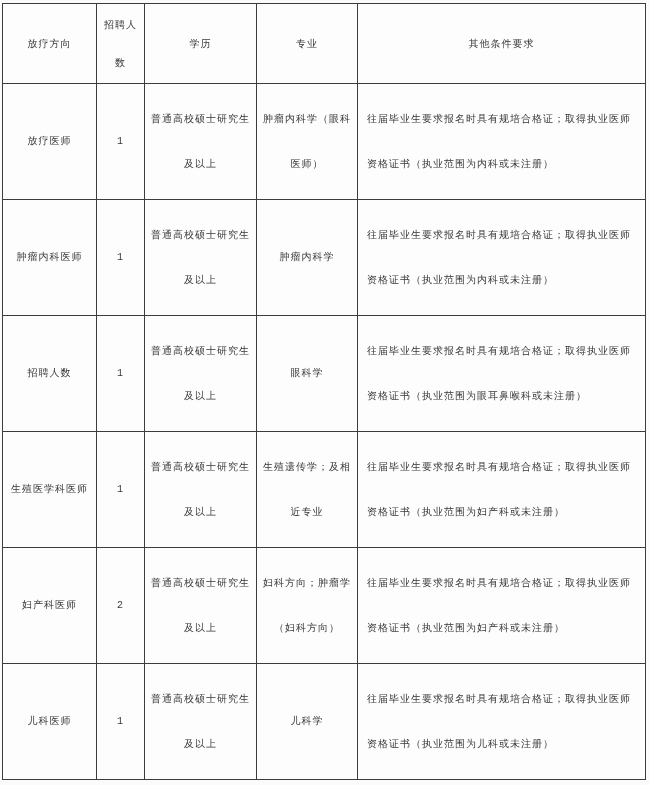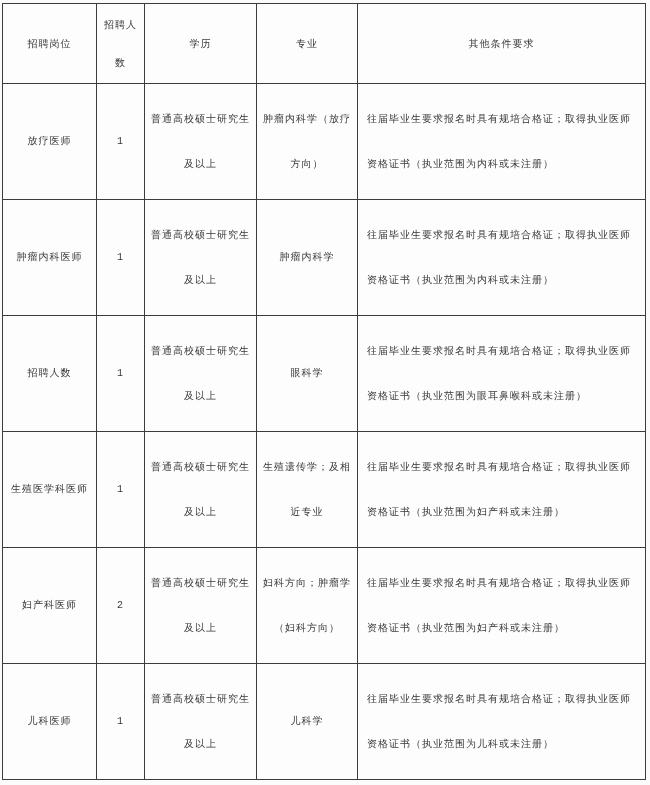--- a/index.html
+++ b/index.html
@@ -58,33 +58,33 @@
   <table class="tbl">
     <colgroup>
       <col class="c1">
         <col class="c2">
         <col class="c3">
         <col class="c4">
         <col class="c5">
     </colgroup>
     <thead>
       <tr>
-        <th>招聘岗位</th>
+        <th>放疗方向</th>
         <th>招聘人数</th>
         <th>学历</th>
         <th>专业</th>
         <th>其他条件要求</th>
       </tr>
     </thead>
     <tbody id="tbody">
         <tr>
           <td>放疗医师</td>
           <td>1</td>
           <td>普通高校硕士研究生及以上</td>
-          <td>肿瘤内科学（放疗方向）</td>
+          <td>肿瘤内科学（眼科医师）</td>
           <td class="req">往届毕业生要求报名时具有规培合格证；取得执业医师资格证书（执业范围为内科或未注册）</td>
         </tr>
         <tr>
           <td>肿瘤内科医师</td>
           <td>1</td>
           <td>普通高校硕士研究生及以上</td>
           <td>肿瘤内科学</td>
           <td class="req">往届毕业生要求报名时具有规培合格证；取得执业医师资格证书（执业范围为内科或未注册）</td>
         </tr>
         <tr>

